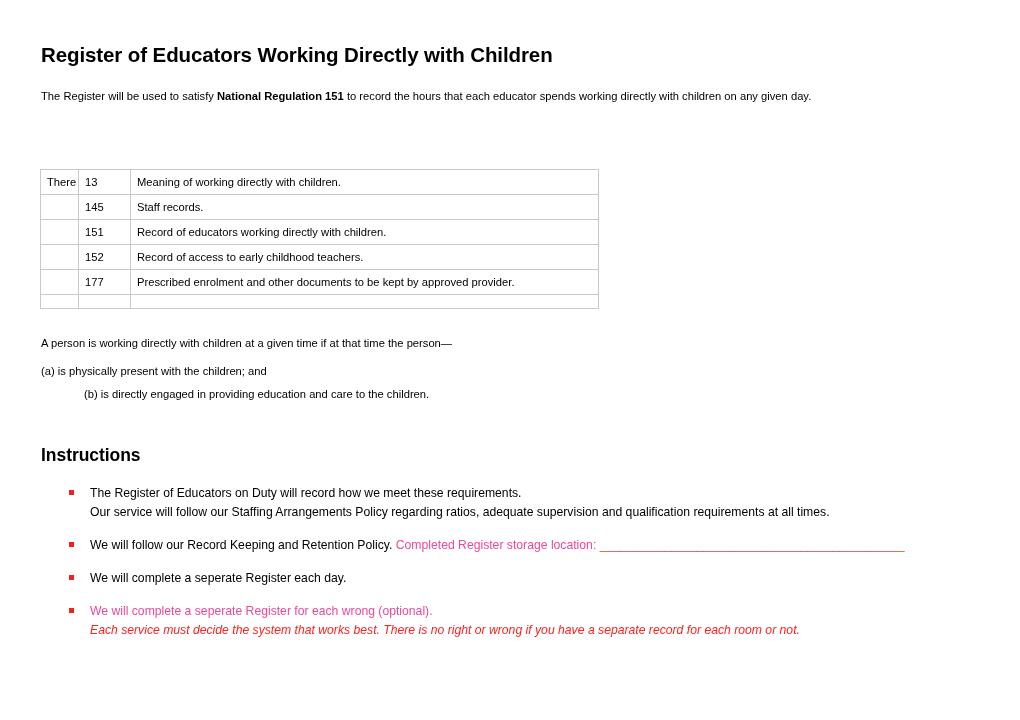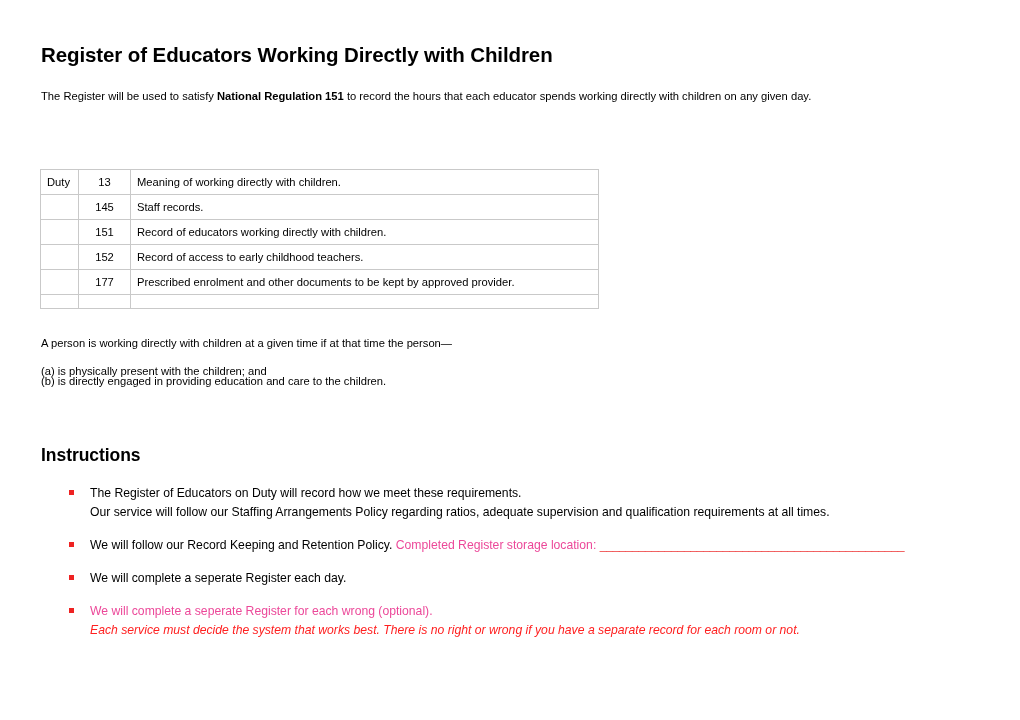--- a/index.html
+++ b/index.html
@@ -72,35 +72,35 @@
   .regs-table td {
     border: 1px solid #c9c9c9;
     font-size: 11.2px;
     line-height: 14px;
     padding: 5px 6px 5px 6px;
     vertical-align: top;
     height: 14px;
     box-sizing: border-box;
   }
   .col-regs { width: 38px; }
-  .col-num  { width: 52px; text-align: center; }
+  .col-num  { width: 52px; }
   .col-desc { width: 468px; }
   .regs-table tr.empty-row td { height: 14px; }
 
   
   .definition {
     position: absolute;
     left: 41px;
     font-size: 11.2px;
     line-height: 16px;
     white-space: nowrap;
   }
   #def-0 { top: 335px; }
   #def-1 { top: 363px; }
-  #def-2 { top: 373px; }
+  #def-2 { top: 386px; margin-left: 43px; }
 
   
   .bullets {
     position: absolute;
     left: 62px;
     top: 484px;
     width: 900px;
   }
   .bullet-item {
     position: relative;
@@ -133,21 +133,21 @@
   <div class="doc-title">Register of Educators Working Directly with Children</div>
 
   <div class="intro">
     <span>The Register will be used to satisfy </span><b>National Regulation 151</b><span> to record the hours that each educator spends working directly with children on any given day.</span>
   </div>
 
 
   <table class="regs-table">
     <tbody>
       <tr>
-        <td class="col-regs">Duty</td>
+        <td class="col-regs">There</td>
         <td class="col-num">13</td>
         <td class="col-desc">Meaning of working directly with children.</td>
       </tr>
       <tr>
         <td class="col-regs"></td>
         <td class="col-num">145</td>
         <td class="col-desc">Staff records.</td>
       </tr>
       <tr>
         <td class="col-regs"></td>

